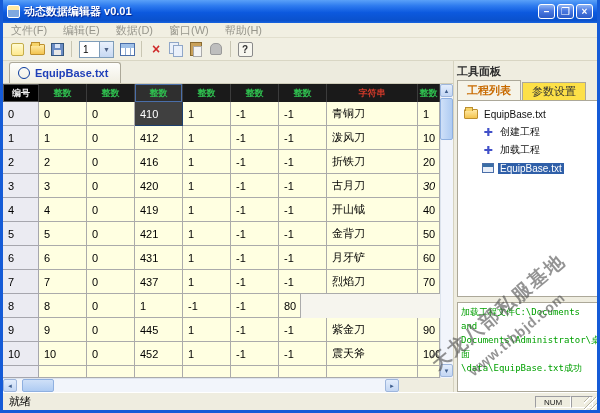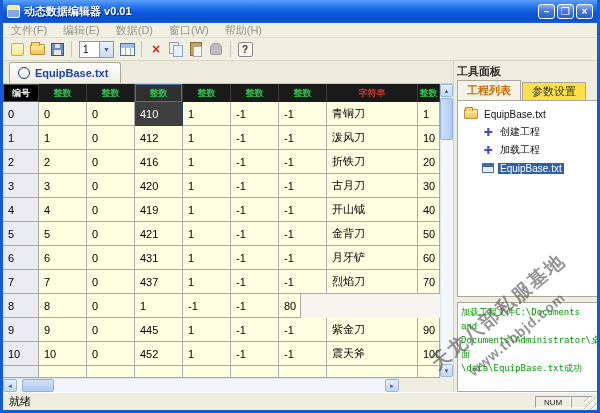--- a/index.html
+++ b/index.html
@@ -257,21 +257,21 @@
             </div>
             <div class="drow">
               <div class="rh">3</div>
               <div class="cell" style="flex-basis: 48px;">3</div>
               <div class="cell" style="flex-basis: 48px;">0</div>
               <div class="cell" style="flex-basis: 48px;">420</div>
               <div class="cell" style="flex-basis: 48px;">1</div>
               <div class="cell" style="flex-basis: 48px;">-1</div>
               <div class="cell" style="flex-basis: 48px;">-1</div>
               <div class="cell" style="flex-basis: 91px;">古月刀</div>
-              <div class="cell" style="flex-basis: 22px;">30</div>
+              <div class="cell" style="flex-basis: 22px; font-style: italic;">30</div>
             </div>
             <div class="drow">
               <div class="rh">4</div>
               <div class="cell" style="flex-basis: 48px;">4</div>
               <div class="cell" style="flex-basis: 48px;">0</div>
               <div class="cell" style="flex-basis: 48px;">419</div>
               <div class="cell" style="flex-basis: 48px;">1</div>
               <div class="cell" style="flex-basis: 48px;">-1</div>
               <div class="cell" style="flex-basis: 48px;">-1</div>
               <div class="cell" style="flex-basis: 91px;">开山钺</div>

